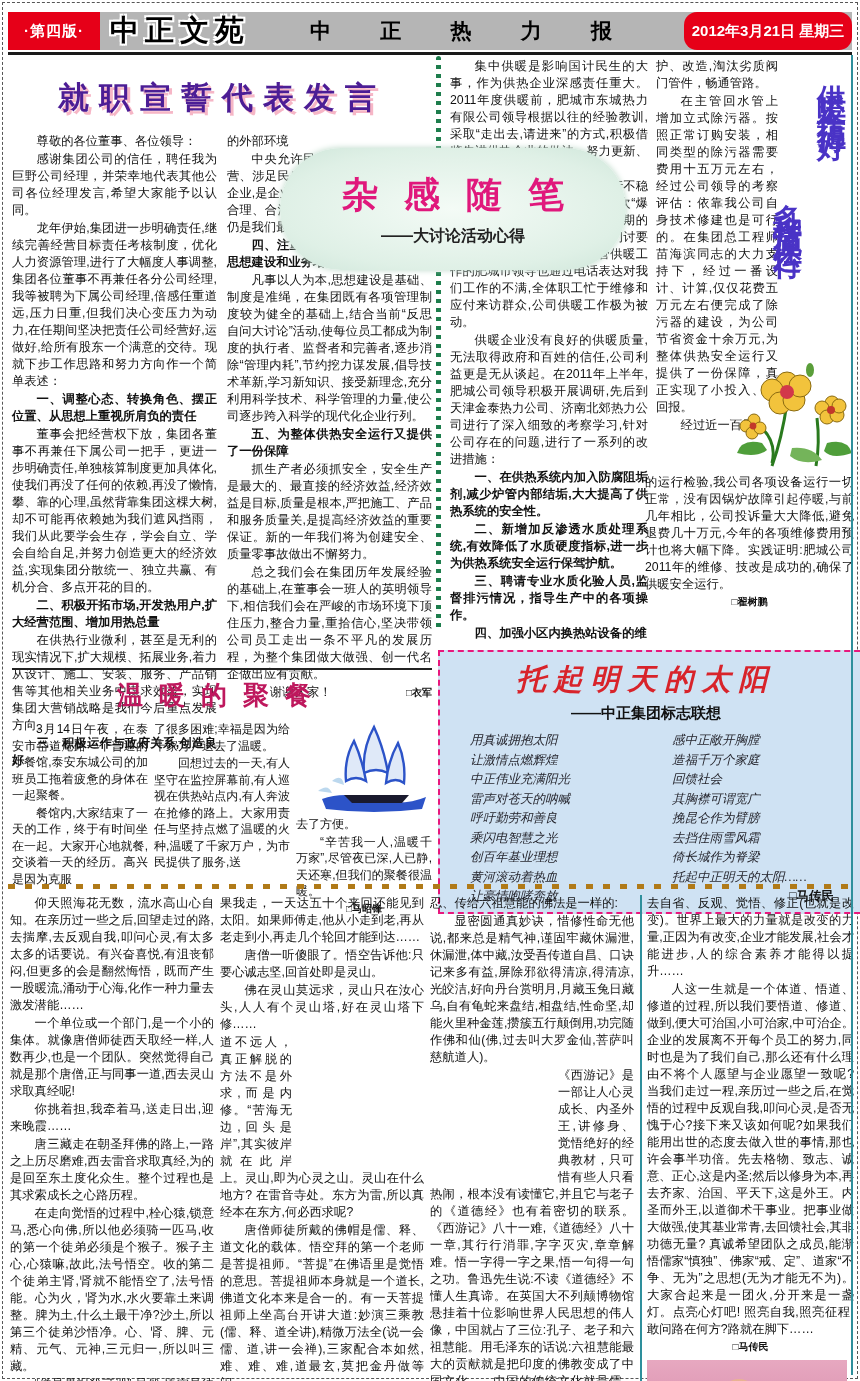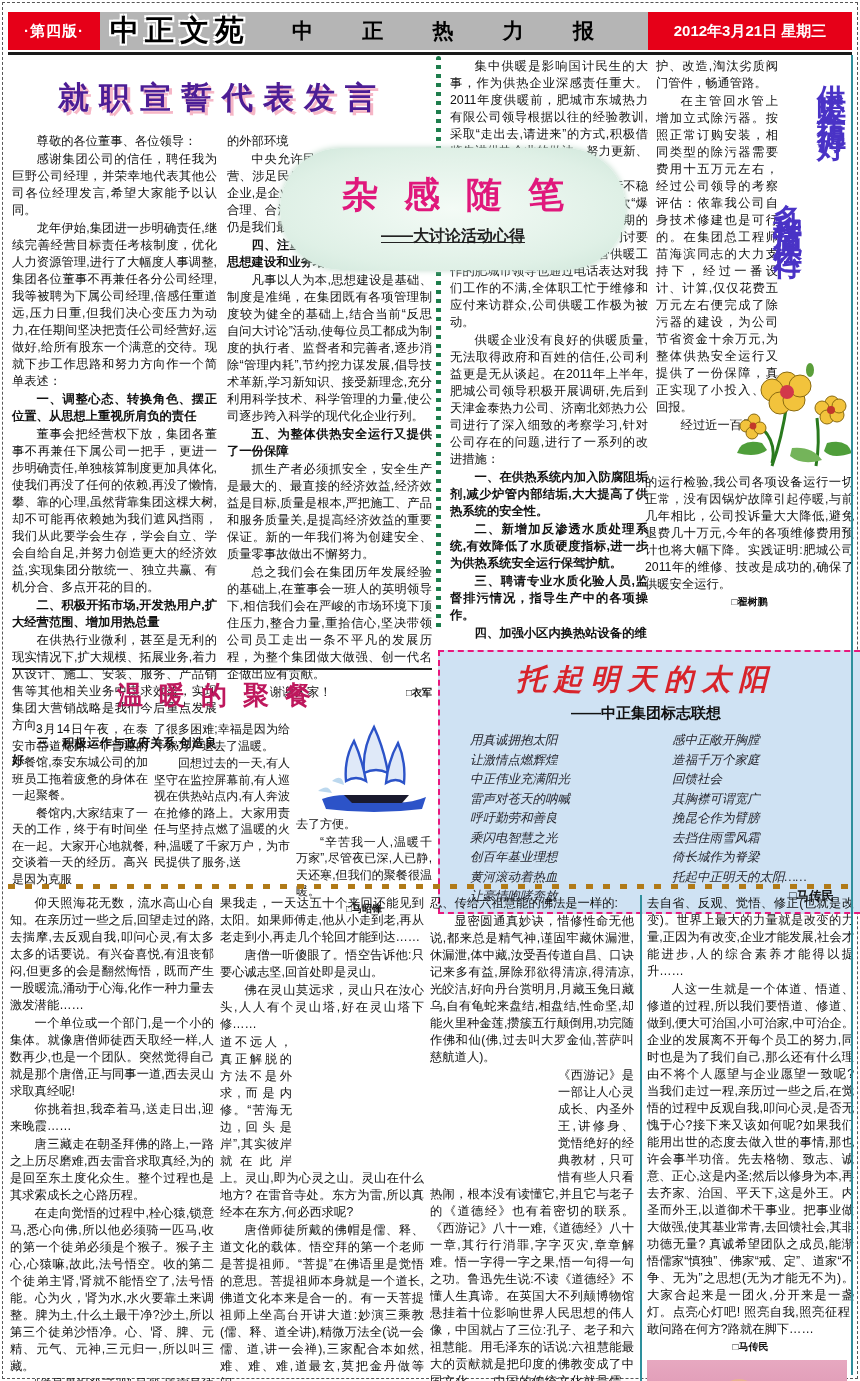--- a/index.html
+++ b/index.html
@@ -8,21 +8,21 @@
   #page-border{position:absolute;left:2px;top:2px;right:2px;bottom:2px;border:1px dashed #555;pointer-events:none;}
   .teal-line{position:absolute;width:2px;background:#2e8f9c;}
 
   
   #masthead{position:absolute;left:8px;top:12px;width:844px;height:38px;background:#b5b5b5;display:flex;align-items:center;}
   .red-box{background:#e60018;color:#fff;font-weight:bold;height:100%;display:flex;align-items:center;justify-content:center;}
   #edition-box{width:92px;font-size:15px;letter-spacing:1px;}
   #section-title{color:#000000;font-size:29px;font-weight:bold;letter-spacing:6px;padding:0 10px;
      text-shadow:-2px -2px 0 #fff,2px -2px 0 #fff,-2px 2px 0 #fff,2px 2px 0 #fff,0 2px 0 #fff,2px 0 0 #fff;}
   #paper-title{flex:1;text-align:center;font-family:"Liberation Serif","DejaVu Serif",serif;font-weight:bold;font-size:21px;letter-spacing:22px;color:#000;}
-  #date-box{width:204px;font-size:15px;}
+  #date-box{width:168px;font-size:15px;border-radius:13px;}
   #masthead-rule{position:absolute;left:8px;top:52px;width:844px;height:3px;background:#1a1a1a;}
 
   
   .body-text p{margin:0 0 1px 0;font-size:12.3px;line-height:17px;text-indent:2em;text-align:justify;}
   .body-text p.h{font-weight:bold;}
   .cont p:first-child{text-indent:0;}
   .author{font-weight:bold;font-size:10px;text-align:center;margin-top:2px;}
 
   
   #oath{position:absolute;left:12px;top:60px;width:420px;}
@@ -74,21 +74,21 @@
   #essay{position:absolute;left:10px;top:895px;width:844px;display:flex;gap:6px;}
   #essay .col{width:205px;}
   #essay .col4{border-left:2px solid #2e8f9c;padding-left:5px;width:208px;}
   .pill-hole-r{float:right;width:132px;height:122px;}
   .pill-hole-l{float:left;width:128px;height:118px;}
   #essay-pill{position:absolute;left:280px;top:148px;width:346px;height:122px;border-radius:70px;
       background:radial-gradient(ellipse at center,#f4fbf6 0%,#dff0e6 70%,#cfe6da 100%);
       display:flex;flex-direction:column;align-items:center;justify-content:center;box-shadow:0 0 6px #bcd8c8;}
   #essay-title{color:#e0187c;font-size:36px;font-weight:bold;letter-spacing:26px;font-family:"Liberation Serif","DejaVu Serif",serif;
       text-indent:26px;}
-  #essay-sub{font-size:16px;font-weight:bold;color:#222;margin-top:6px;text-decoration:underline;}
+  #essay-sub{font-size:16px;font-weight:bold;color:#222;margin-top:6px;}
   #painting{margin-top:6px;}
 </style>
 </head>
 <body>
 
 <div id="page">
   <div id="page-border"></div>
 
   <div id="masthead">
     <div class="red-box" id="edition-box">·第四版·</div>

